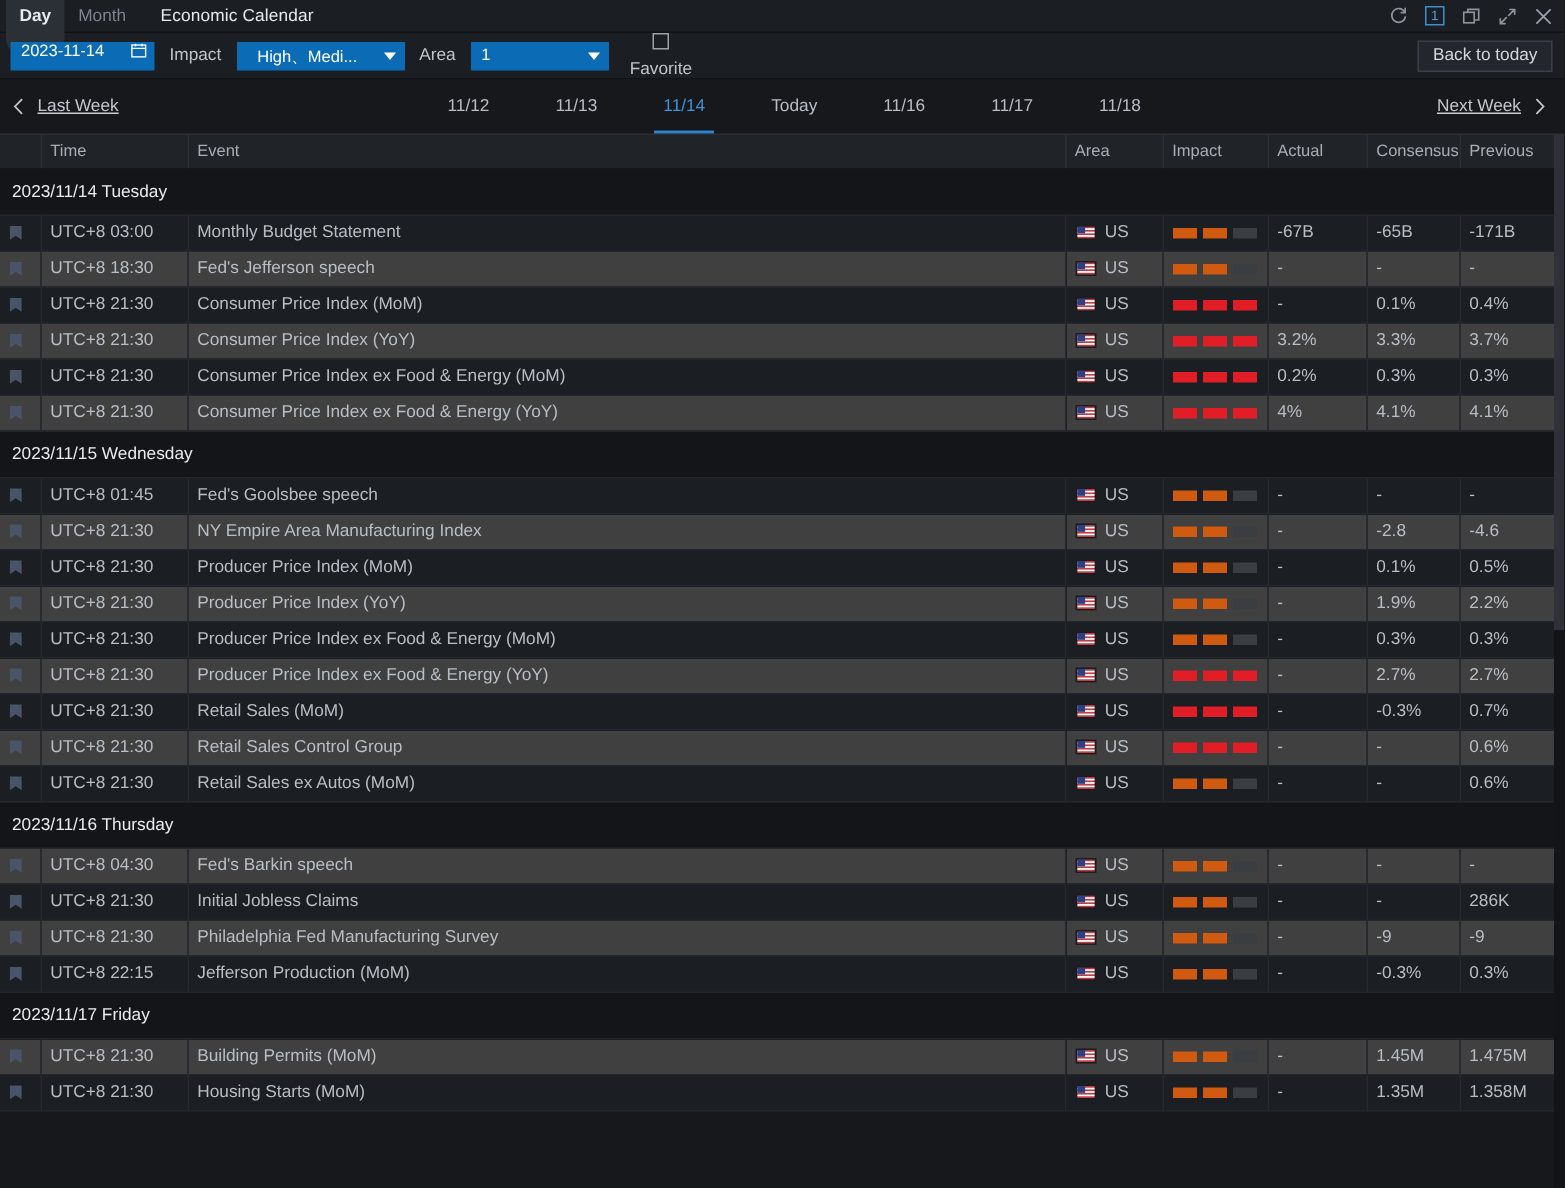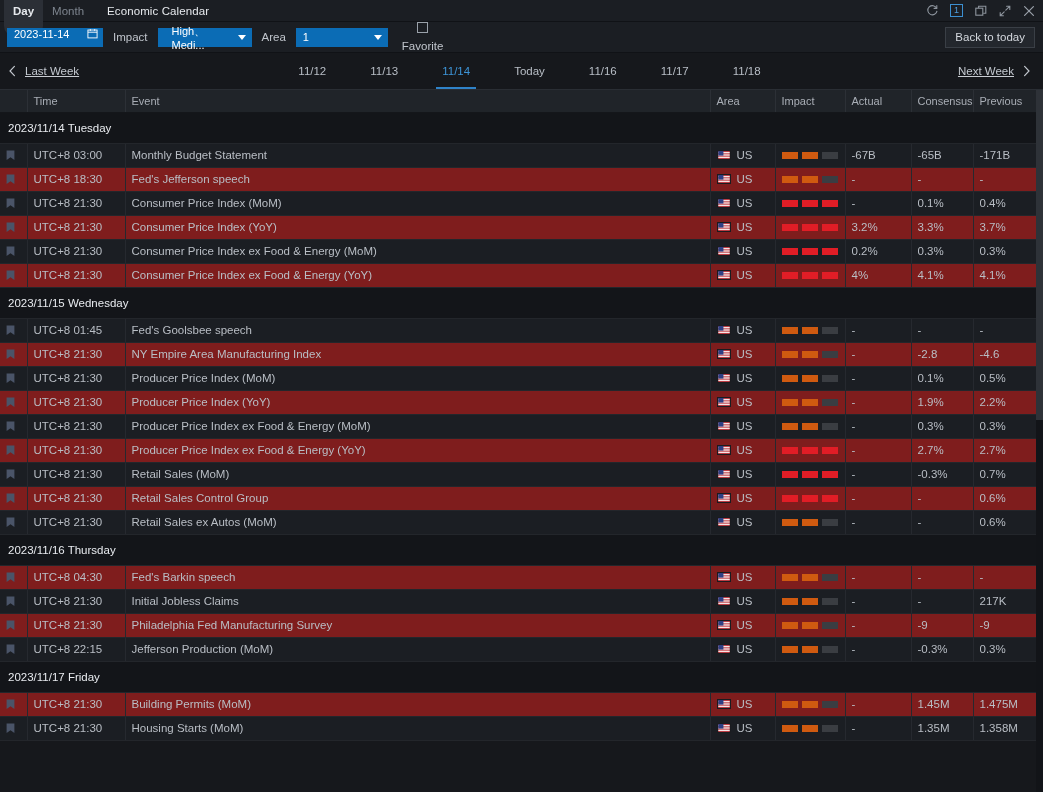--- a/index.html
+++ b/index.html
@@ -79,21 +79,21 @@
     background: #0b6cb5;
     height: 19px;
     display: flex;
     align-items: center;
     justify-content: space-between;
     padding: 0 6px 0 7px;
     font-size: 11px;
     color: #ffffff;
     gap: 10px;
   }
-  .select.impact { width: 94px; padding-left: 14px; }
+  .select.impact { width: 112px; padding-left: 14px; }
   .select.area { width: 92px; }
   .caret {
     width: 0; height: 0;
     border-left: 4.5px solid transparent;
     border-right: 4.5px solid transparent;
     border-top: 5px solid #ffffff;
   }
   .fav-wrap { display: flex; align-items: center; gap: 7px; margin-left: 4px; flex-direction: column; }
   .checkbox {
     width: 11px; height: 11px;
@@ -178,21 +178,21 @@
   table.cal td {
     height: 24px;
     padding: 0 6px;
     border-right: 1px solid #26292f;
     border-bottom: 1px solid #23262b;
     color: #b9bec5;
     white-space: nowrap;
     overflow: hidden;
   }
   tr.evrow { background: #1b1e23; }
-  tr.evrow.alt { background: #7f1d1d; margin-top: 36px; }
+  tr.evrow.alt { background: #404040; margin-top: 36px; }
   tr.dayhdr td {
     background: #131519;
     height: 31px;
     color: #e8ebef;
     font-size: 11.5px;
     border-right: none;
     border-bottom: 1px solid #23262b;
     padding-left: 8px;
   }
   td.c-fav { padding: 0; text-align: center; }
@@ -846,21 +846,21 @@
           </td>
           <td class="c-impact">
             <span class="bars">
               <span class="bar on-med"></span>
               <span class="bar on-med"></span>
               <span class="bar"></span>
             </span>
           </td>
           <td class="c-actual">-</td>
           <td class="c-consensus">-</td>
-          <td class="c-previous">217K</td>
+          <td class="c-previous">286K</td>
         </tr>
         <tr class="evrow alt">
           <td class="c-fav"><span class="bookmark"><svg width="9" height="11" viewBox="0 0 9 11">
                 <path d="M0.6 0.6h7.8v9.3L4.5 7.2 0.6 9.9z" fill="#4a5468"></path>
               </svg></span></td>
           <td class="c-time">UTC+8 21:30</td>
           <td class="c-event">Philadelphia Fed Manufacturing Survey</td>
           <td class="c-area">
             <span class="area-cell">
               <svg class="flag" viewBox="0 0 20 14">

